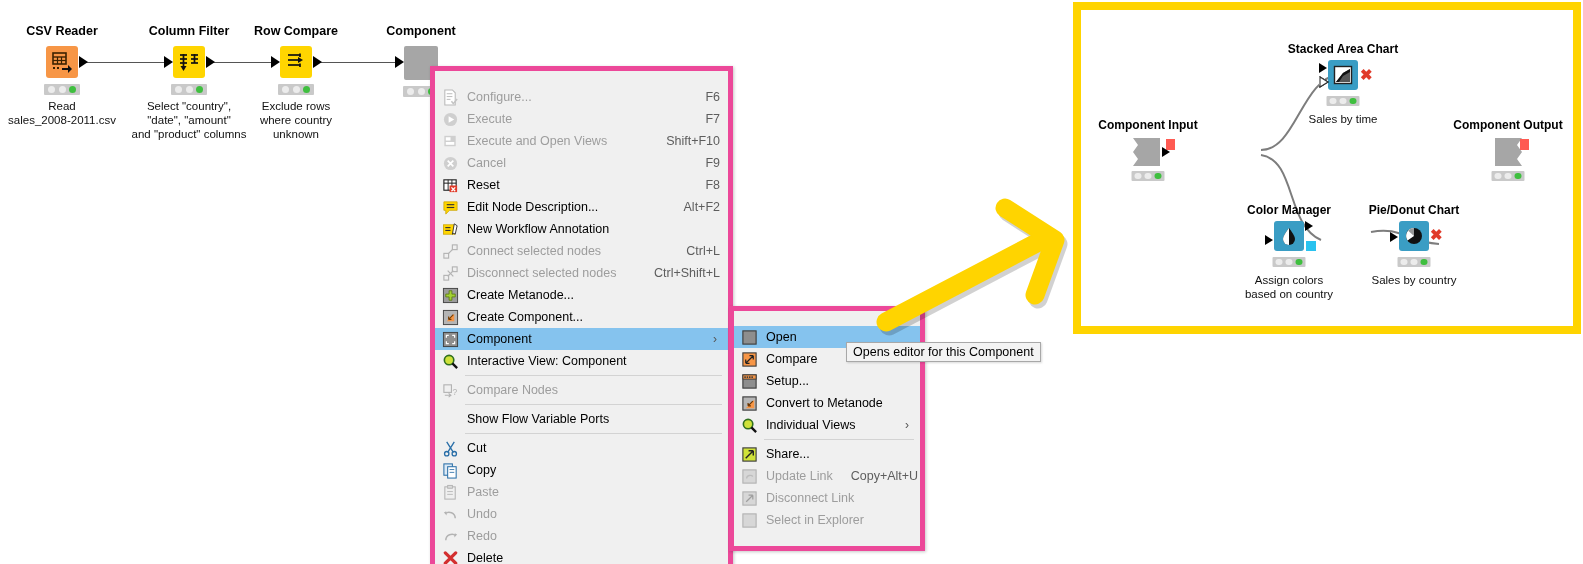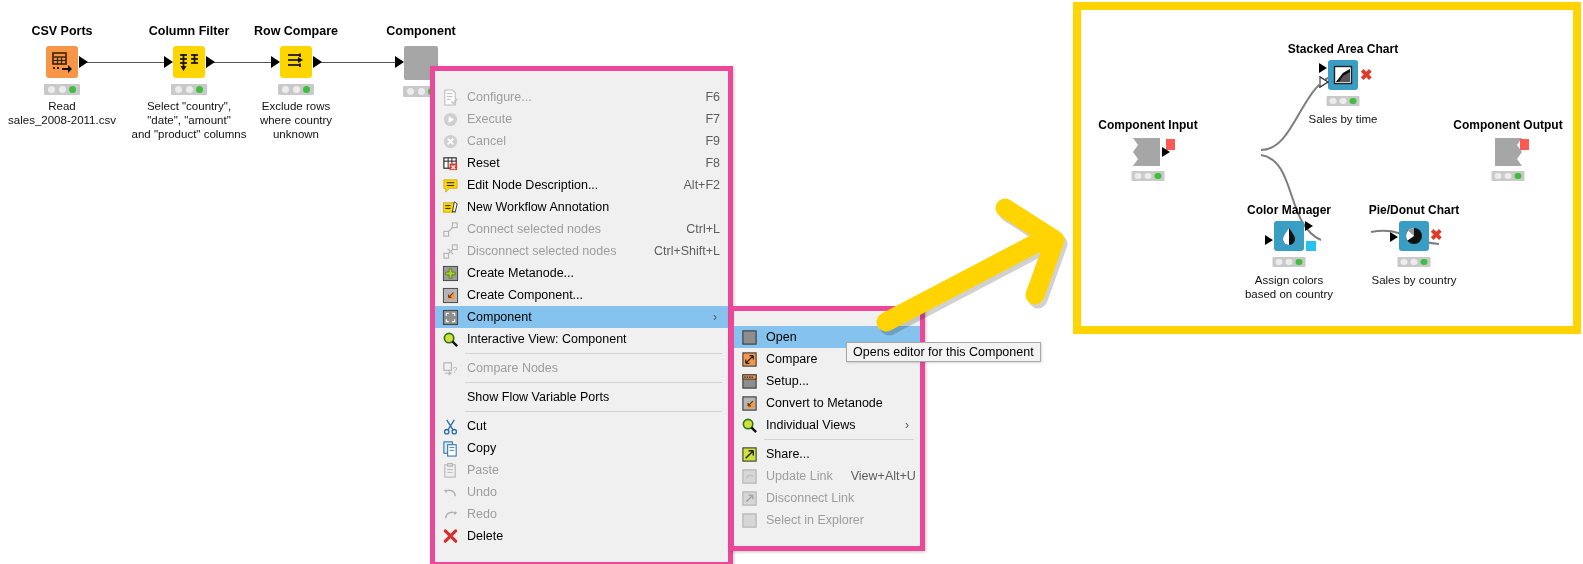--- a/index.html
+++ b/index.html
@@ -114,21 +114,21 @@
 </head>
 <body>
 
 <div class="canvas">
 
   <div class="link" style="left:82px;top:62px;width:85px;"></div>
   <div class="link" style="left:209px;top:62px;width:64px;"></div>
   <div class="link" style="left:316px;top:62px;width:85px;"></div>
 
   <div class="node" style="left:62px;top:24px;width:0;">
-    <div class="node-title" style="top:0;">CSV Ports</div>
+    <div class="node-title" style="top:0;">CSV Reader</div>
     <div class="node-box csv" style="top:22px;">
       <div class="glyph">
         <svg width="24" height="24" viewBox="0 0 24 24">
           <rect x="3" y="3" width="13" height="11" fill="none" stroke="#3b2200" stroke-width="1.6"></rect>
           <line x1="3" y1="7" x2="16" y2="7" stroke="#3b2200" stroke-width="1.4"></line>
           <line x1="7.5" y1="7" x2="7.5" y2="14" stroke="#3b2200" stroke-width="1.2"></line>
           <line x1="11.5" y1="7" x2="11.5" y2="14" stroke="#3b2200" stroke-width="1.2"></line>
           <line x1="3" y1="10.5" x2="16" y2="10.5" stroke="#3b2200" stroke-width="1.2"></line>
           <line x1="3" y1="18" x2="11" y2="18" stroke="#3b2200" stroke-width="1.8" stroke-dasharray="2 2"></line>
           <path d="M12 18 h6 l0 -3 l4 4 l-4 4 l0 -3 h-6 z" fill="#111"></path>
@@ -235,20 +235,31 @@
             <circle cx="9" cy="9" r="7" fill="#cfcfcf"></circle>
                 <path d="M7 5.5 L13 9 L7 12.5 z" fill="#fff"></path>
           </svg>
         </span>
         <span class="lb">Execute</span>
         <span class="sc">F7</span>
       </div>
       <div class="mi disabled">
         <span class="ic">
           <svg width="17" height="17" viewBox="0 0 18 18">
+            <rect x="2.5" y="3" width="12" height="11" fill="#cfcfcf"></rect>
+                <rect x="4" y="4.5" width="5" height="3.5" fill="#fff"></rect>
+                <rect x="4" y="9.5" width="9" height="3" fill="#fff"></rect>
+          </svg>
+        </span>
+        <span class="lb">Execute and Open Views</span>
+        <span class="sc">Shift+F10</span>
+      </div>
+      <div class="mi disabled">
+        <span class="ic">
+          <svg width="17" height="17" viewBox="0 0 18 18">
             <circle cx="9" cy="9" r="7" fill="#cfcfcf"></circle>
                 <path d="M6 6 L12 12 M12 6 L6 12" stroke="#fff" stroke-width="1.8"></path>
           </svg>
         </span>
         <span class="lb">Cancel</span>
         <span class="sc">F9</span>
       </div>
       <div class="mi">
         <span class="ic">
           <svg width="17" height="17" viewBox="0 0 18 18">
@@ -490,21 +501,21 @@
         <span class="lb">Share...</span>
       </div>
       <div class="mi disabled">
         <span class="ic">
           <svg width="17" height="17" viewBox="0 0 18 18">
             <rect x="2" y="2" width="14" height="14" fill="#d7d7d7" stroke="#b3b3b3" stroke-width="1.2"></rect>
                 <path d="M6 11 C6 7.5, 11 7, 12.5 9" fill="none" stroke="#bdbdbd" stroke-width="1.4"></path>
           </svg>
         </span>
         <span class="lb">Update Link</span>
-        <span class="sc">View+Alt+U</span>
+        <span class="sc">Copy+Alt+U</span>
       </div>
       <div class="mi disabled">
         <span class="ic">
           <svg width="17" height="17" viewBox="0 0 18 18">
             <rect x="2" y="2" width="14" height="14" fill="#d7d7d7" stroke="#b3b3b3" stroke-width="1.2"></rect>
                 <path d="M5.5 12.5 L12.5 5.5 M12.5 5.5 l-4.5 0 M12.5 5.5 l0 4.5" stroke="#9e9e9e" stroke-width="1.3" fill="none"></path>
           </svg>
         </span>
         <span class="lb">Disconnect Link</span>
       </div>

